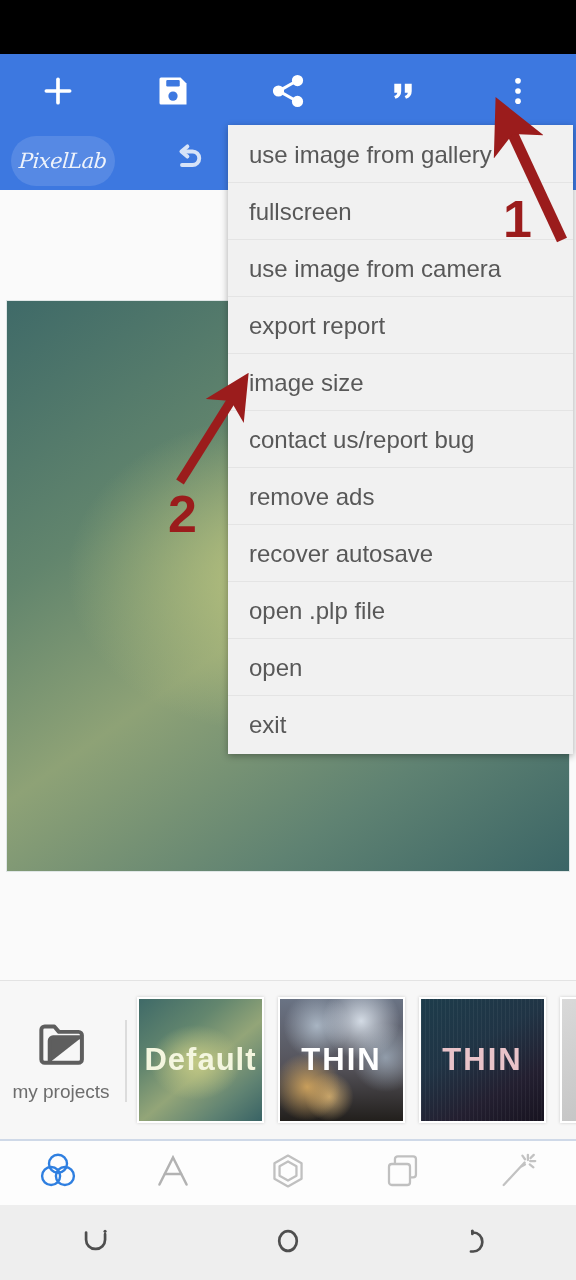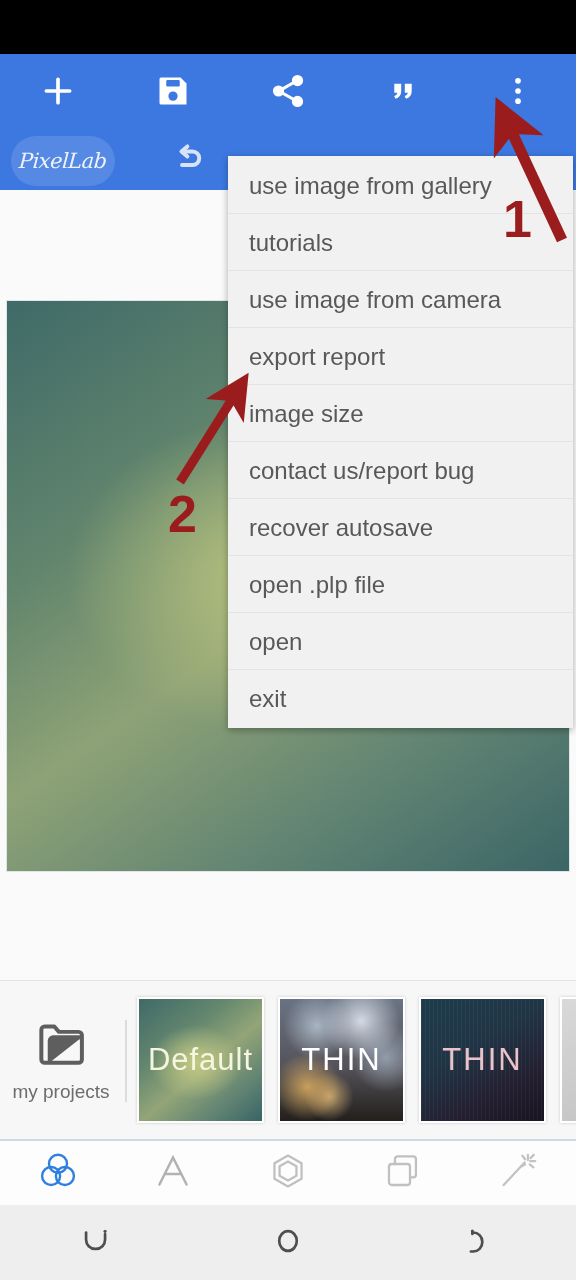--- a/index.html
+++ b/index.html
@@ -112,21 +112,20 @@
 
   
   #overflow-menu {
     position: absolute;
     left: 228px; top: 125px;
     width: 345px;
     background: #f1f1f1;
     box-shadow: 0 2px 7px rgba(0,0,0,0.32);
     z-index: 40;
     padding: 1px 0 1px 0;
-    margin-top: 31px;
   }
   .menu-item {
     height: 57px;
     line-height: 57px;
     padding-left: 21px;
     font-size: 24px;
     color: #585858;
     border-bottom: 1px solid #e4e4e4;
     white-space: nowrap;
     overflow: hidden;
@@ -191,21 +190,21 @@
     overflow: hidden;
     z-index: 6;
   }
   .thumb-label {
     position: absolute;
     left: 0; right: 0;
     top: 50%;
     transform: translateY(-50%);
     text-align: center;
     font-family: "Liberation Sans", sans-serif;
-    font-weight: 400;
+    font-weight: 700;
     font-size: 31px;
     letter-spacing: 1px;
     white-space: nowrap;
   }
   #thumb-1 { left: 137px;
     background:
       radial-gradient(ellipse 58% 48% at 46% 52%, #c3c984 0%, rgba(150,170,120,0) 64%),
       linear-gradient(140deg, #3f6a68 0%, #63866e 32%, #93a578 55%, #5f8272 80%, #396365 100%); }
   #thumb-1 .thumb-label { color: #f4f6df; }
   #thumb-2 { left: 278px;
@@ -339,25 +338,26 @@
   </div>
 
   <div id="editor-area">
     <div id="canvas-image">
       <div id="canvas-text">Ne</div>
     </div>
   </div>
 
   <div id="overflow-menu">
     <div class="menu-item">use image from gallery</div>
-    <div class="menu-item">tutorials</div>
+    <div class="menu-item">fullscreen</div>
     <div class="menu-item">use image from camera</div>
     <div class="menu-item">export report</div>
     <div class="menu-item">image size</div>
     <div class="menu-item">contact us/report bug</div>
+    <div class="menu-item">remove ads</div>
     <div class="menu-item">recover autosave</div>
     <div class="menu-item">open .plp file</div>
     <div class="menu-item">open</div>
     <div class="menu-item">exit</div>
   </div>
 
   <div id="annotations">
     <svg width="576" height="1280" style="position:absolute;left:0;top:0;">
       <defs>
         <marker id="arrowhead" markerWidth="5" markerHeight="5" refX="3.4" refY="2.5" orient="auto">

